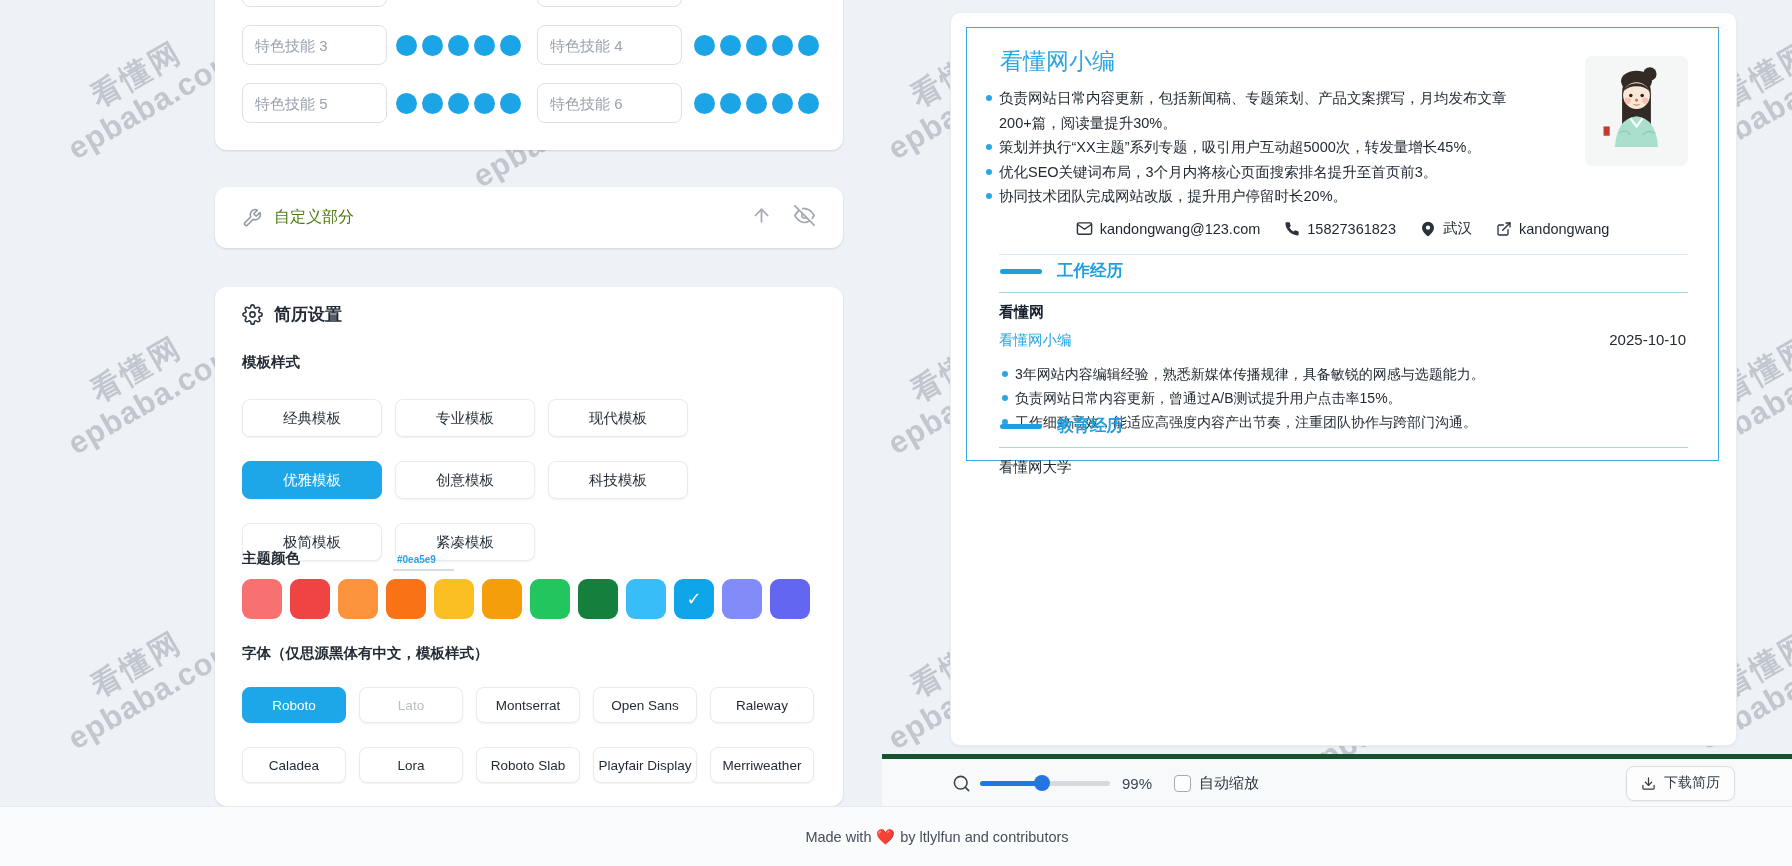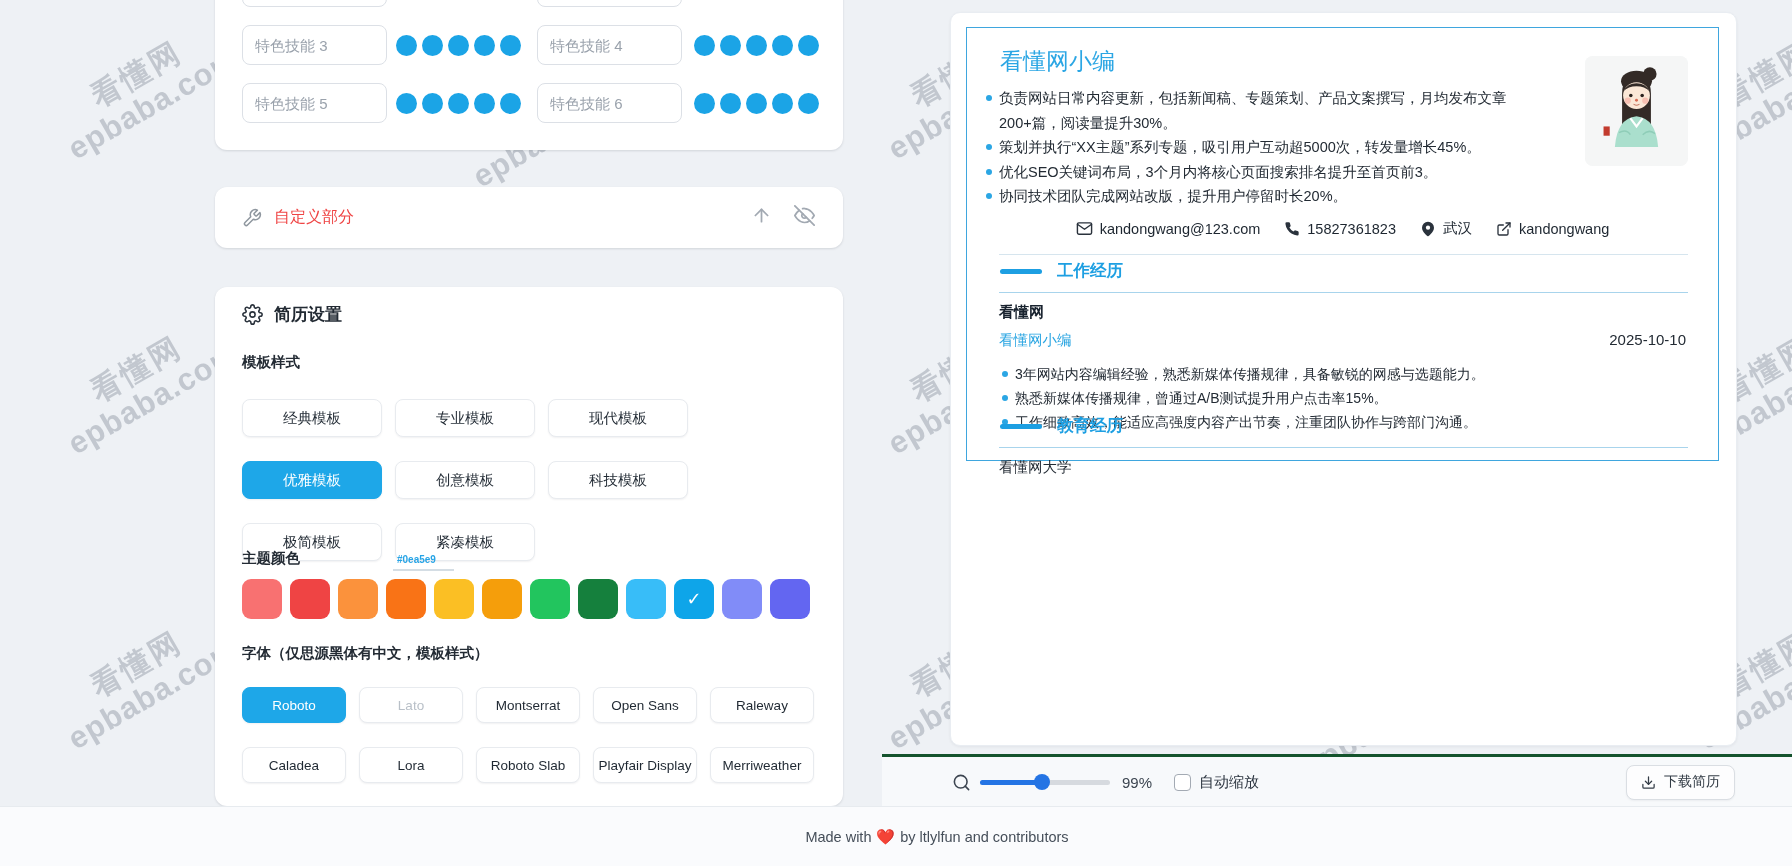--- a/index.html
+++ b/index.html
@@ -22,21 +22,21 @@
   .card-settings { left:215px; top:287px; width:628px; height:519px; overflow:hidden; }
 
   .skill-input { position:absolute; width:145px; height:40px; border:1px solid #dce0e6; border-radius:8px;
                  font-size:15px; color:#6b7480; padding:0 12px; background:#fff; outline:none;
                  font-family:inherit; }
   .skill-input::placeholder { color:#9aa2ac; }
   .dots { position:absolute; display:flex; gap:5px; height:40px; align-items:center; }
   .dot { width:21px; height:21px; border-radius:50%; background:#1ba4e6; }
 
   .row-icon { color:#8f979f; display:flex; align-items:center; }
-  .custom-title { font-size:16px; font-weight:500; color:#ef4444; margin-left:12px; }
+  .custom-title { font-size:16px; font-weight:500; color:#4d7c0f; margin-left:12px; }
   .custom-actions { margin-left:auto; display:flex; gap:22px; color:#a2a9b2; }
 
   .settings-header { position:absolute; left:27px; top:16px; display:flex; align-items:center; gap:11px;
                      color:#2a323c; }
   .settings-title { font-size:17px; font-weight:700; color:#222a33; }
   .group-label { position:absolute; left:27px; font-size:14.5px; font-weight:700; color:#232b34; }
 
   .tpl-grid { position:absolute; left:27px; top:100px; display:grid;
               grid-template-columns:repeat(3,140px); gap:12px 13px; }
   .chip { height:38px; border-radius:8px; background:#fff; border:1px solid #e8ebef;
@@ -85,21 +85,21 @@
   .r-role-row { position:absolute; left:32px; right:32px; top:303px; display:flex;
                 justify-content:space-between; align-items:baseline; }
   .r-role { color:#2aa5e2; font-size:14.5px; }
   .r-date { color:#232b34; font-size:15px; }
   .r-bullets { position:absolute; left:33px; top:334px; width:650px; list-style:none; }
   .r-bullets li { line-height:24px; font-size:14px; }
   .r-school { position:absolute; left:32px; top:430px; font-size:14.5px; color:#232b34; }
 
   
   .toolbar { position:absolute; left:882px; top:754px; width:910px; height:53px; background:#f7f9fb;
-             border-top:3px solid #14532d; display:flex; align-items:center; z-index:12; }
+             border-top:5px solid #14532d; display:flex; align-items:center; z-index:12; }
   .tb-search { margin-left:70px; color:#3c4550; display:flex; }
   .tb-slider { position:relative; margin-left:9px; width:130px; height:16px; cursor:pointer; }
   .tb-track { position:absolute; top:6px; left:0; width:130px; height:5px; border-radius:3px; background:#d6dadf; }
   .tb-fill { position:absolute; top:6px; left:0; width:62px; height:5px; border-radius:3px; background:#2474e4; }
   .tb-knob { position:absolute; top:0; left:54px; width:16px; height:16px; border-radius:50%; background:#2474e4; }
   .tb-zoom { margin-left:12px; font-size:15px; color:#3c4550; }
   .tb-check { margin-left:22px; width:17px; height:17px; border:1.5px solid #a3aab3; border-radius:4px;
               background:#fff; cursor:pointer; }
   .tb-check-label { margin-left:8px; font-size:15px; color:#2c3540; }
   .tb-download { margin-left:auto; margin-right:57px; height:35px; padding:0 14px; border-radius:8px;
@@ -374,21 +374,21 @@
       <span class="r-sec-title">工作经历</span>
     </div>
     <div class="r-sec-line" style="top:264px"></div>
     <div class="r-company">看懂网</div>
     <div class="r-role-row">
       <span class="r-role">看懂网小编</span>
       <span class="r-date">2025-10-10</span>
     </div>
     <ul class="r-bullets">
       <li>3年网站内容编辑经验，熟悉新媒体传播规律，具备敏锐的网感与选题能力。</li>
-      <li>熟悉新媒体传播规律，曾通过A/B测试提升用户点击率15%。</li>
+      <li>负责网站日常内容更新，曾通过A/B测试提升用户点击率15%。</li>
       <li>工作细致高效，能适应高强度内容产出节奏，注重团队协作与跨部门沟通。</li>
     </ul>
 
     <div class="r-sec" style="top:387px">
       <span class="r-dash"></span>
       <span class="r-sec-title">教育经历</span>
     </div>
     <div class="r-sec-line" style="top:419px"></div>
     <div class="r-school">看懂网大学</div>
   </div>

